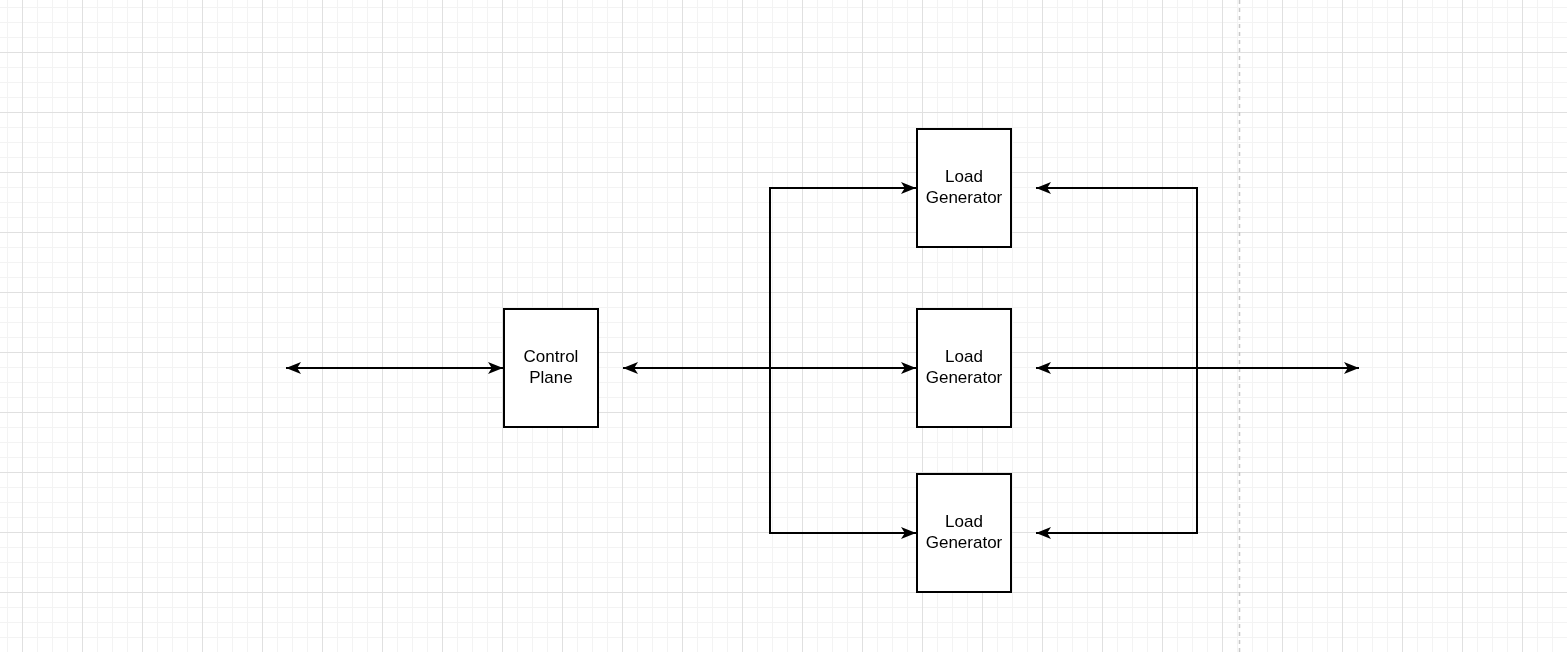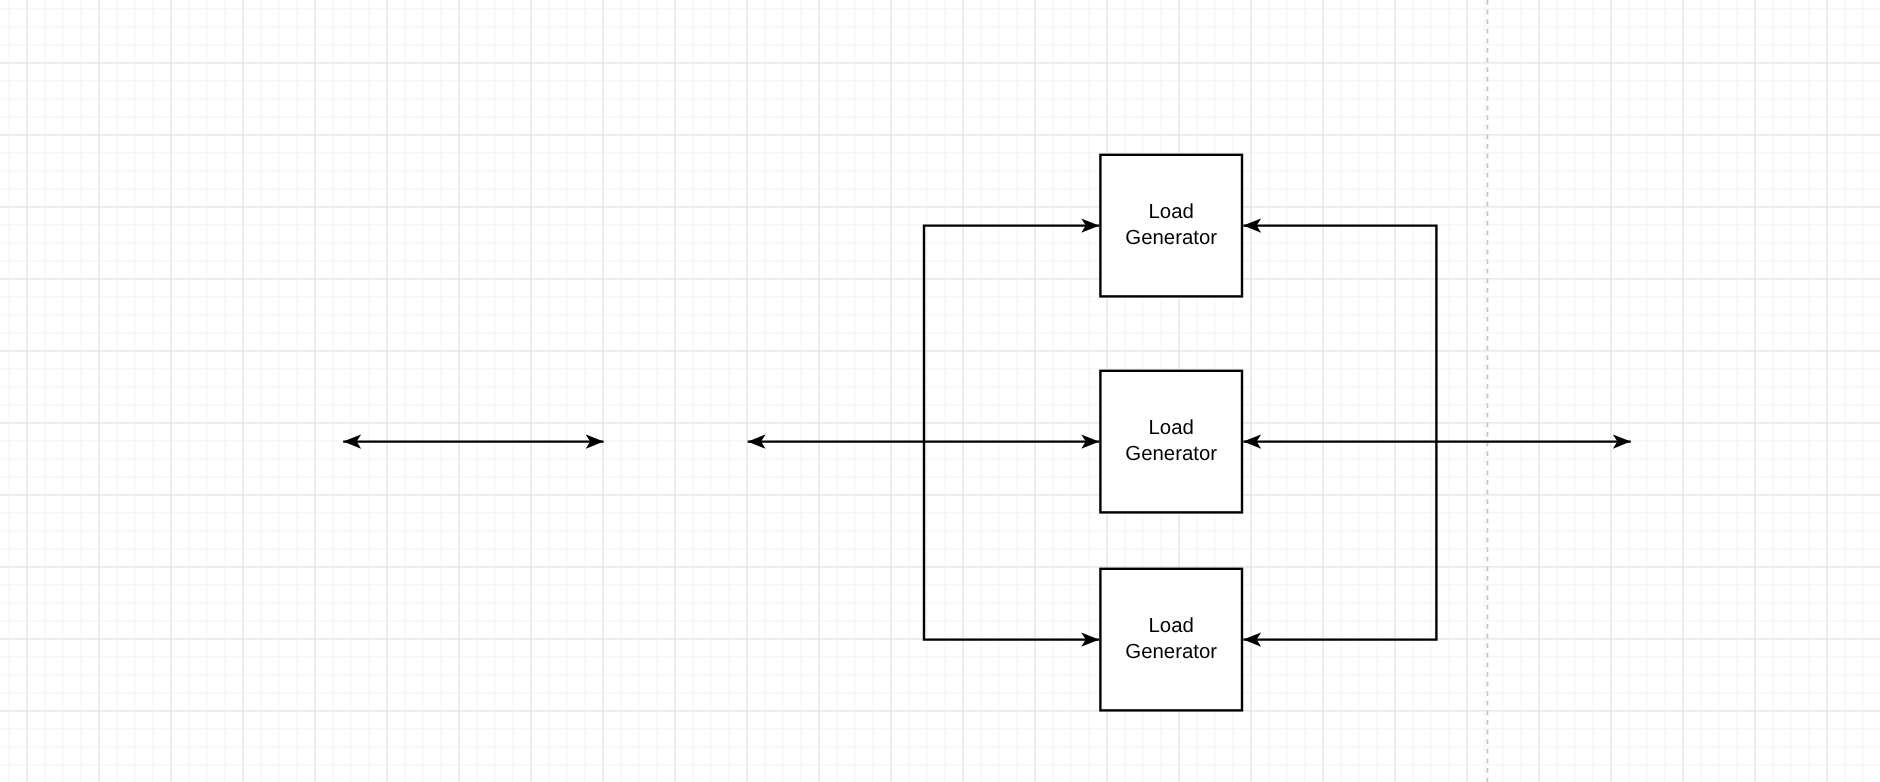--- a/index.html
+++ b/index.html
@@ -42,21 +42,21 @@
   .page-boundary-line{
     stroke:var(--page-boundary,#c8c8c8);
     stroke-width:1.5;
     stroke-dasharray:4 4;
     fill:none;
   }
   .arrowhead{fill:var(--stroke,#000);}
 
   .node{
     position:absolute;
-    width:120px;height:120px;
+    width:96px;height:120px;
     background:var(--shape-fill,#fff);
     border:2px solid var(--stroke,#000);
     display:flex;align-items:center;justify-content:center;
     text-align:center;
     color:var(--label,#000);
     font-size:17px;
     line-height:1.22;
     cursor:default;
     user-select:none;
   }
@@ -85,20 +85,23 @@
     <path class="edge" d="M770,368 L770,533 L916,533" marker-end="url(#arrow)"></path>
 
     <path class="edge" d="M1036,368 L1359,368" marker-start="url(#arrow)" marker-end="url(#arrow)"></path>
 
     <path class="edge" d="M1197,368 L1197,188 L1036,188" marker-end="url(#arrow)"></path>
 
     <path class="edge" d="M1197,368 L1197,533 L1036,533" marker-end="url(#arrow)"></path>
   </svg>
 
 
+  <div class="node" style="left:503px;top:308px">
+    <span class="node-label">Control Plane</span>
+  </div>
 
   <div class="node" style="left:916px;top:128px">
     <span class="node-label">Load Generator</span>
   </div>
 
   <div class="node" style="left:916px;top:308px">
     <span class="node-label">Load Generator</span>
   </div>
 
   <div class="node" style="left:916px;top:473px">

